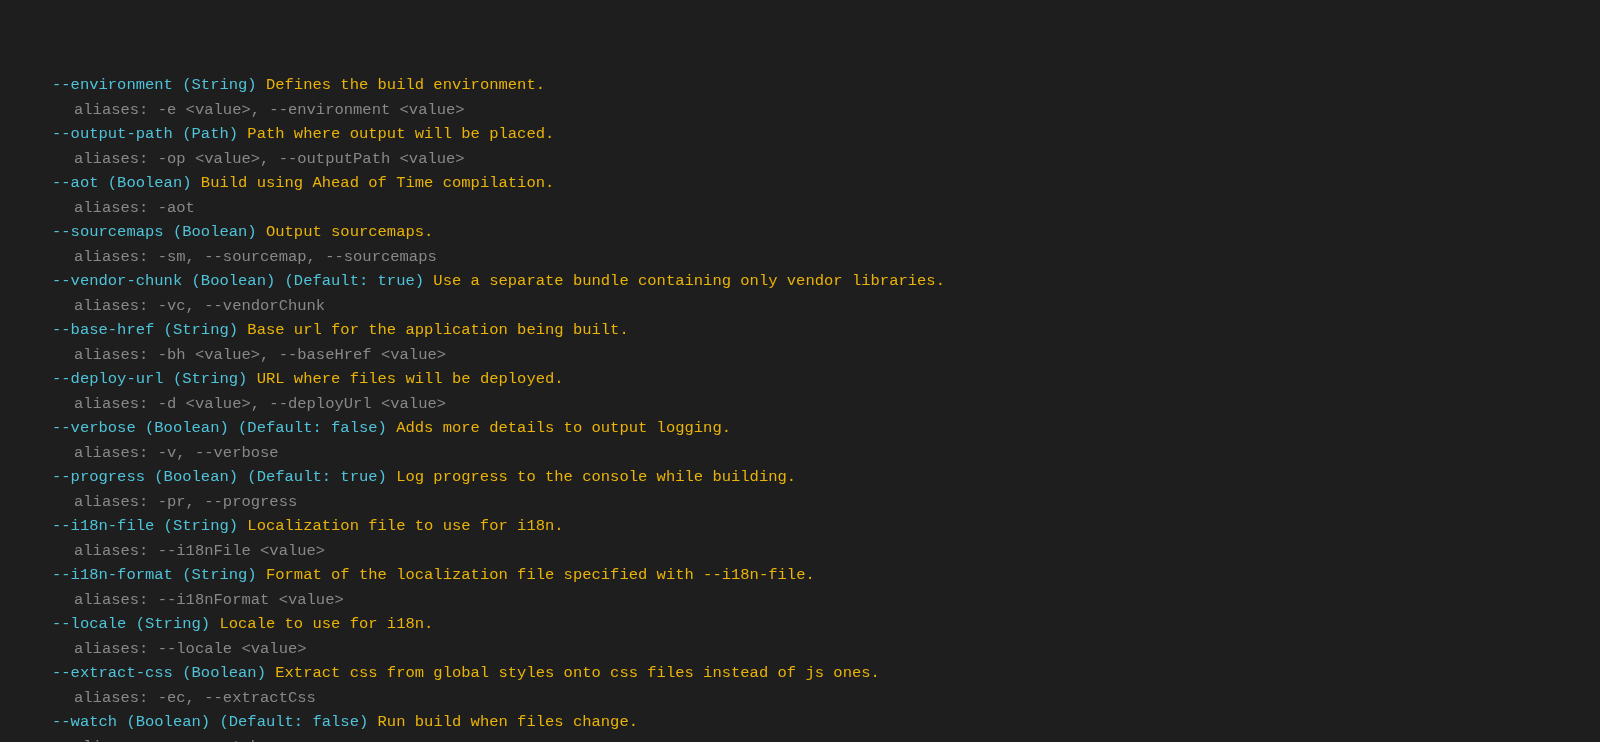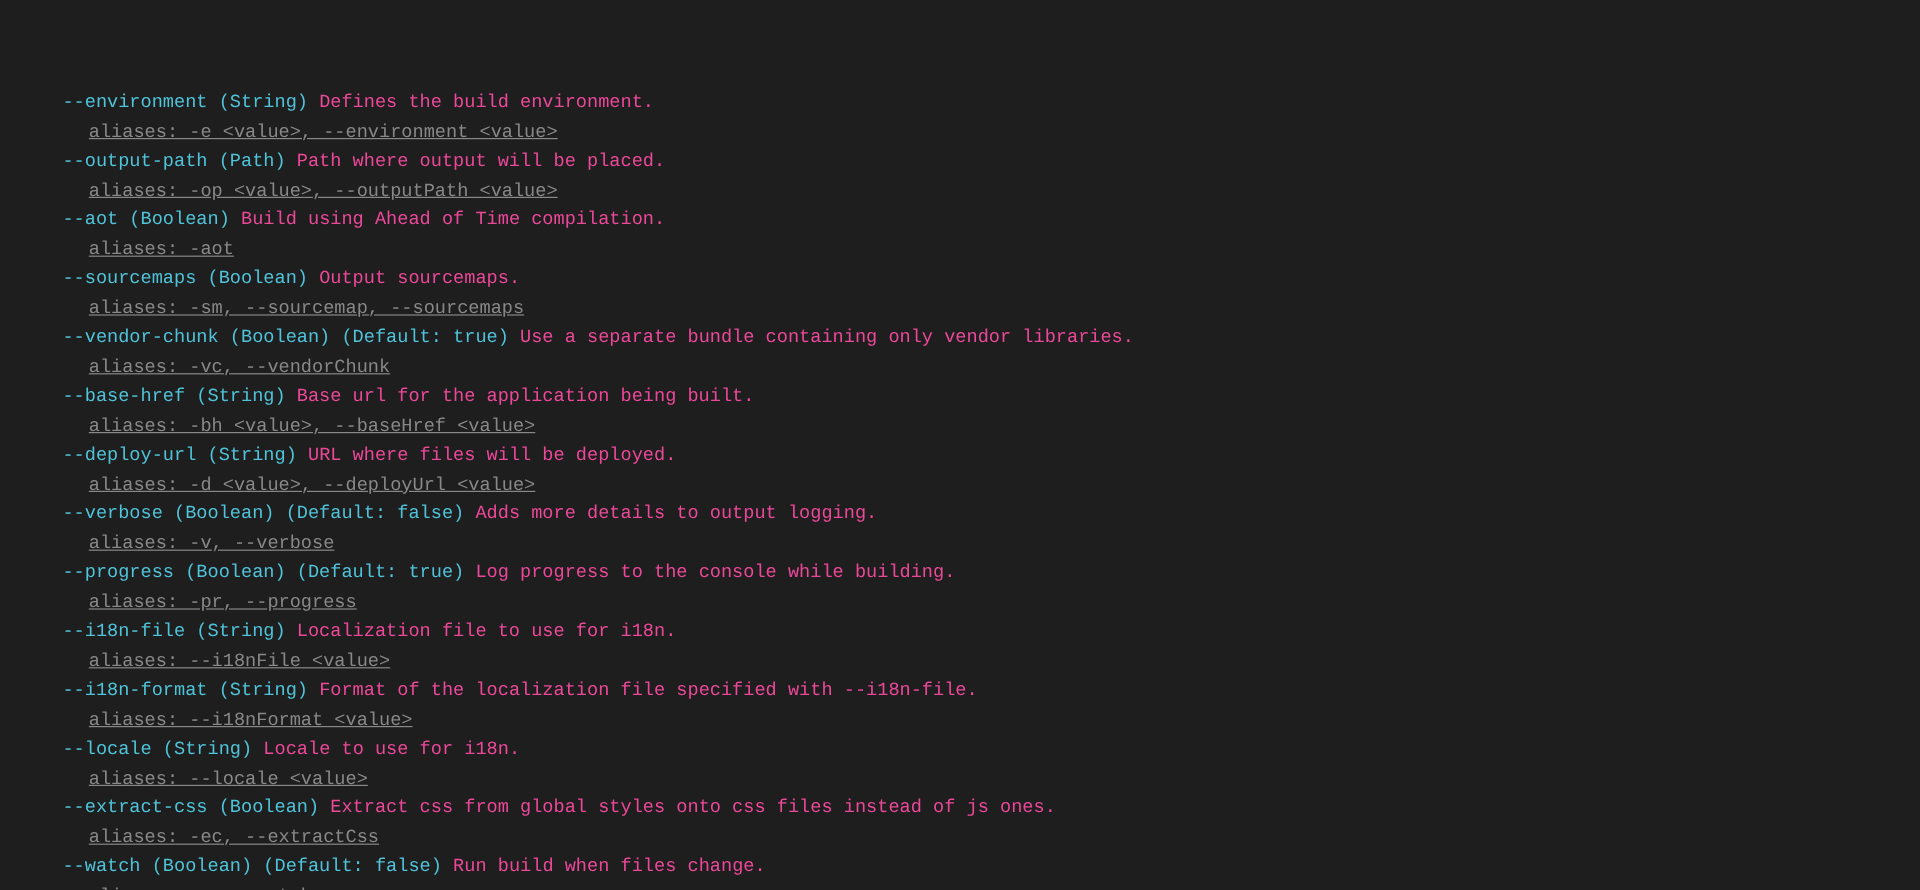--- a/index.html
+++ b/index.html
@@ -7,24 +7,24 @@
       background: #1e1e1e;
       font-family: 'Consolas', 'Monaco', 'Courier New', monospace;
       font-size: 15.5px;
       line-height: 1.58;
       color: #e0e0e0;
       padding: 0 0 0 52px;
       white-space: pre;
       overflow: hidden;
     }
     .opt { color: #4fc3d9; text-align: center; }
-    .desc { color: #ec4899; }
+    .desc { color: #eab308; }
     .alias { color: #888888; }
     .line { display: block; }
-    .alias-line { padding-left: 22px; text-decoration: underline; }
+    .alias-line { padding-left: 22px; }
   </style>
 </head>
 <body>
 
 
 <div id="terminal"><span class="line"><span class="opt">--environment (String)</span><span class="desc"> Defines the build environment.</span></span><span class="line alias-line alias">aliases: -e &lt;value&gt;, --environment &lt;value&gt;</span><span class="line"><span class="opt">--output-path (Path)</span><span class="desc"> Path where output will be placed.</span></span><span class="line alias-line alias">aliases: -op &lt;value&gt;, --outputPath &lt;value&gt;</span><span class="line"><span class="opt">--aot (Boolean)</span><span class="desc"> Build using Ahead of Time compilation.</span></span><span class="line alias-line alias">aliases: -aot</span><span class="line"><span class="opt">--sourcemaps (Boolean)</span><span class="desc"> Output sourcemaps.</span></span><span class="line alias-line alias">aliases: -sm, --sourcemap, --sourcemaps</span><span class="line"><span class="opt">--vendor-chunk (Boolean) (Default: true)</span><span class="desc"> Use a separate bundle containing only vendor libraries.</span></span><span class="line alias-line alias">aliases: -vc, --vendorChunk</span><span class="line"><span class="opt">--base-href (String)</span><span class="desc"> Base url for the application being built.</span></span><span class="line alias-line alias">aliases: -bh &lt;value&gt;, --baseHref &lt;value&gt;</span><span class="line"><span class="opt">--deploy-url (String)</span><span class="desc"> URL where files will be deployed.</span></span><span class="line alias-line alias">aliases: -d &lt;value&gt;, --deployUrl &lt;value&gt;</span><span class="line"><span class="opt">--verbose (Boolean) (Default: false)</span><span class="desc"> Adds more details to output logging.</span></span><span class="line alias-line alias">aliases: -v, --verbose</span><span class="line"><span class="opt">--progress (Boolean) (Default: true)</span><span class="desc"> Log progress to the console while building.</span></span><span class="line alias-line alias">aliases: -pr, --progress</span><span class="line"><span class="opt">--i18n-file (String)</span><span class="desc"> Localization file to use for i18n.</span></span><span class="line alias-line alias">aliases: --i18nFile &lt;value&gt;</span><span class="line"><span class="opt">--i18n-format (String)</span><span class="desc"> Format of the localization file specified with --i18n-file.</span></span><span class="line alias-line alias">aliases: --i18nFormat &lt;value&gt;</span><span class="line"><span class="opt">--locale (String)</span><span class="desc"> Locale to use for i18n.</span></span><span class="line alias-line alias">aliases: --locale &lt;value&gt;</span><span class="line"><span class="opt">--extract-css (Boolean)</span><span class="desc"> Extract css from global styles onto css files instead of js ones.</span></span><span class="line alias-line alias">aliases: -ec, --extractCss</span><span class="line"><span class="opt">--watch (Boolean) (Default: false)</span><span class="desc"> Run build when files change.</span></span><span class="line alias-line alias">aliases: -w, --watch</span></div>
 
 
 
 </body></html>

